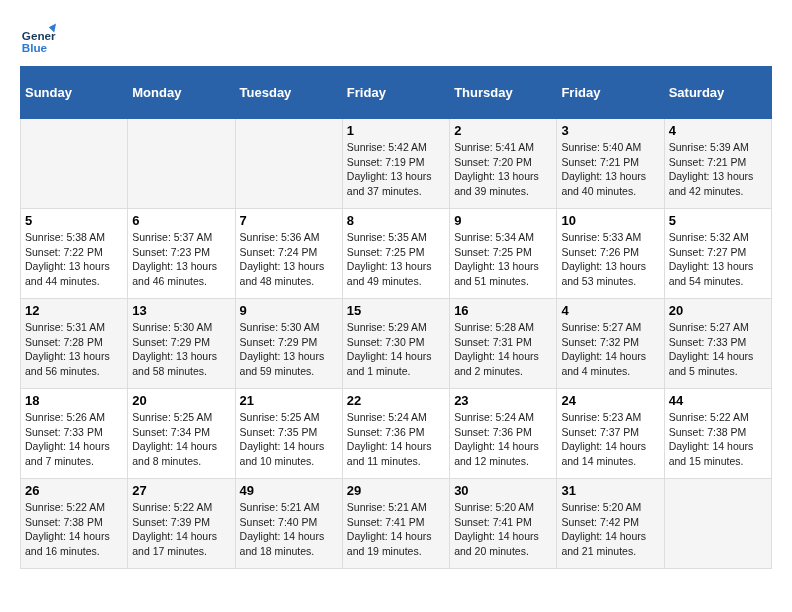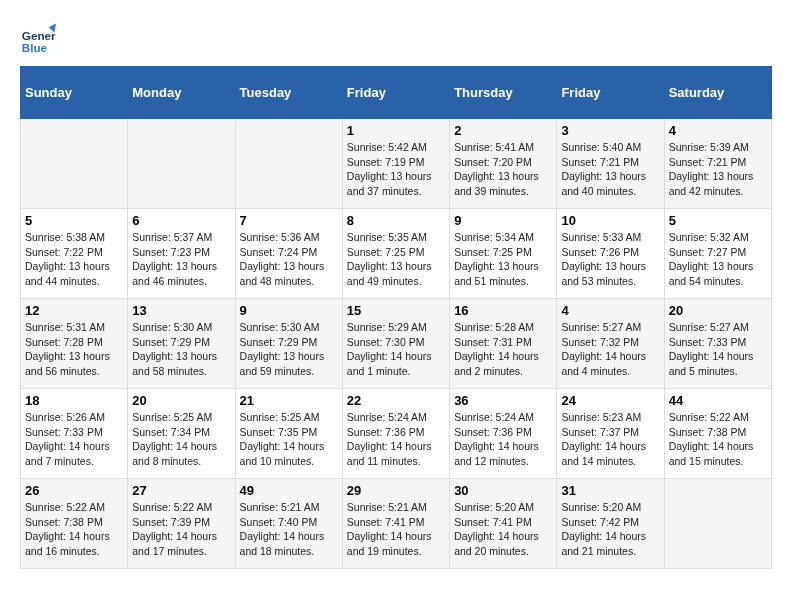--- a/index.html
+++ b/index.html
@@ -212,21 +212,21 @@
         </td>
         <td>
           <span class="day-num">21</span>
           <div class="day-info">Sunrise: 5:25 AM<br>Sunset: 7:35 PM<br>Daylight: 14 hours<br>and 10 minutes.</div>
         </td>
         <td>
           <span class="day-num">22</span>
           <div class="day-info">Sunrise: 5:24 AM<br>Sunset: 7:36 PM<br>Daylight: 14 hours<br>and 11 minutes.</div>
         </td>
         <td>
-          <span class="day-num">36</span>
+          <span class="day-num">23</span>
           <div class="day-info">Sunrise: 5:24 AM<br>Sunset: 7:36 PM<br>Daylight: 14 hours<br>and 12 minutes.</div>
         </td>
         <td>
           <span class="day-num">24</span>
           <div class="day-info">Sunrise: 5:23 AM<br>Sunset: 7:37 PM<br>Daylight: 14 hours<br>and 14 minutes.</div>
         </td>
         <td>
           <span class="day-num">44</span>
           <div class="day-info">Sunrise: 5:22 AM<br>Sunset: 7:38 PM<br>Daylight: 14 hours<br>and 15 minutes.</div>
         </td>

